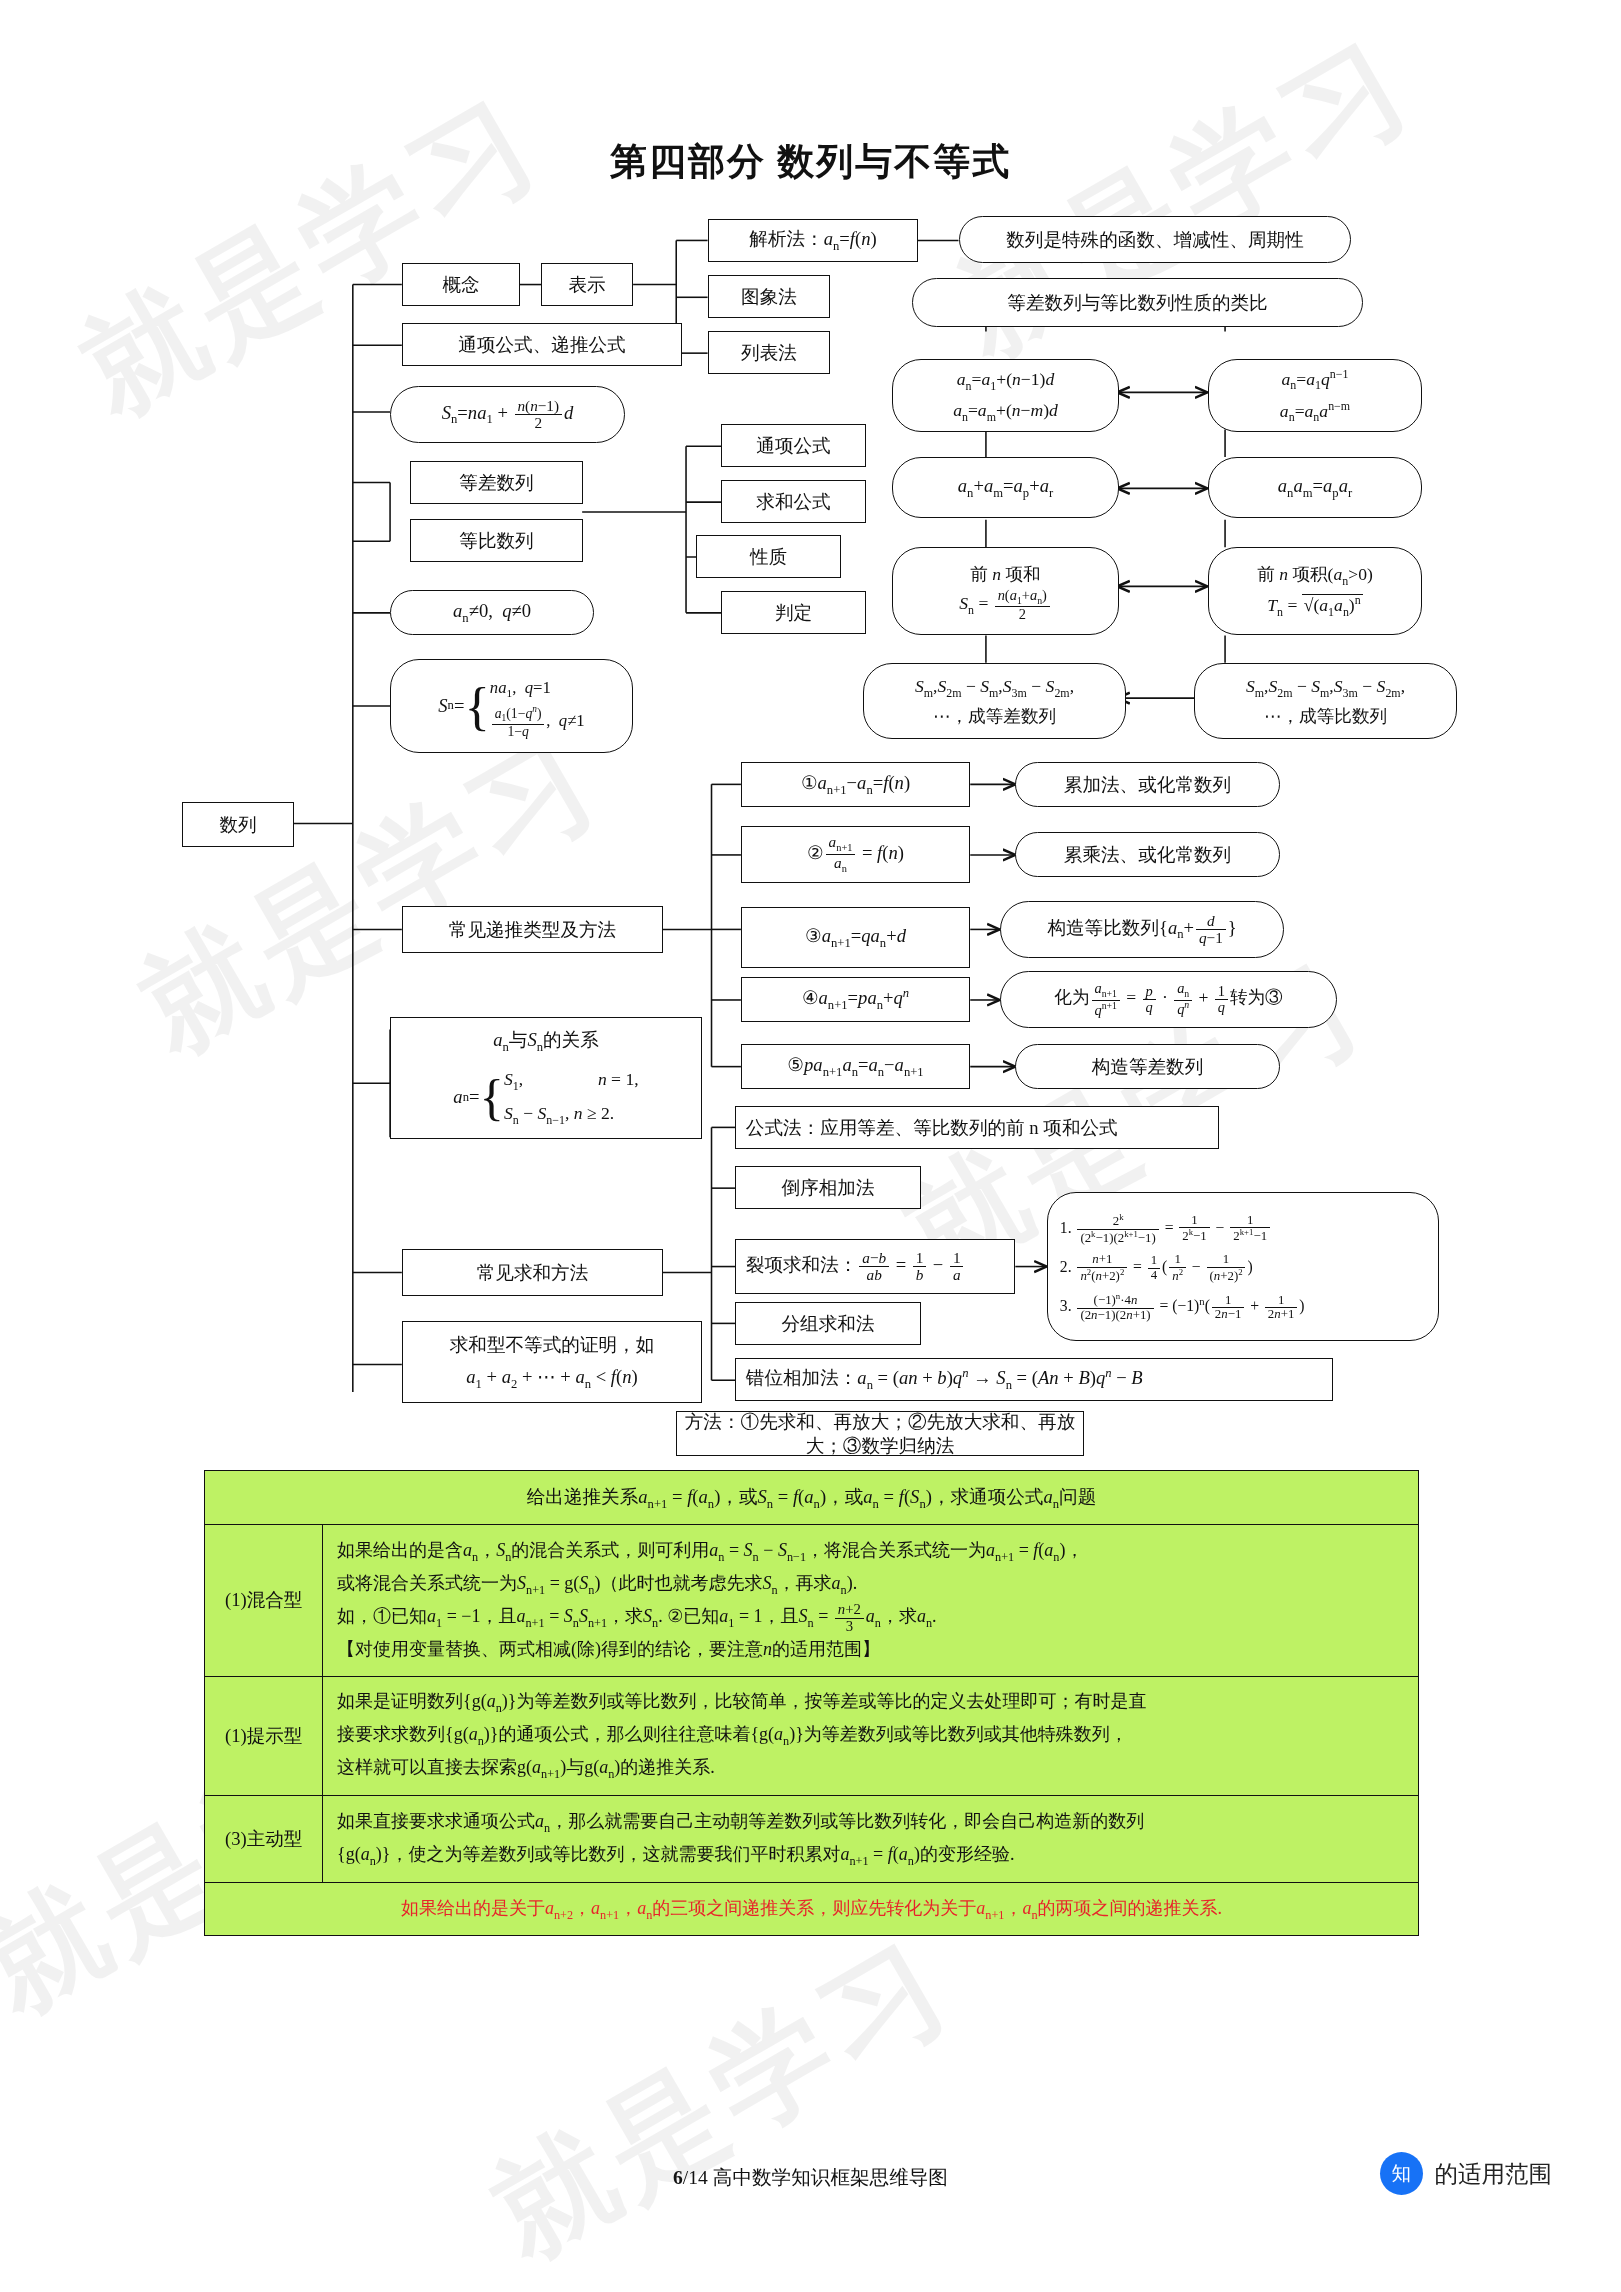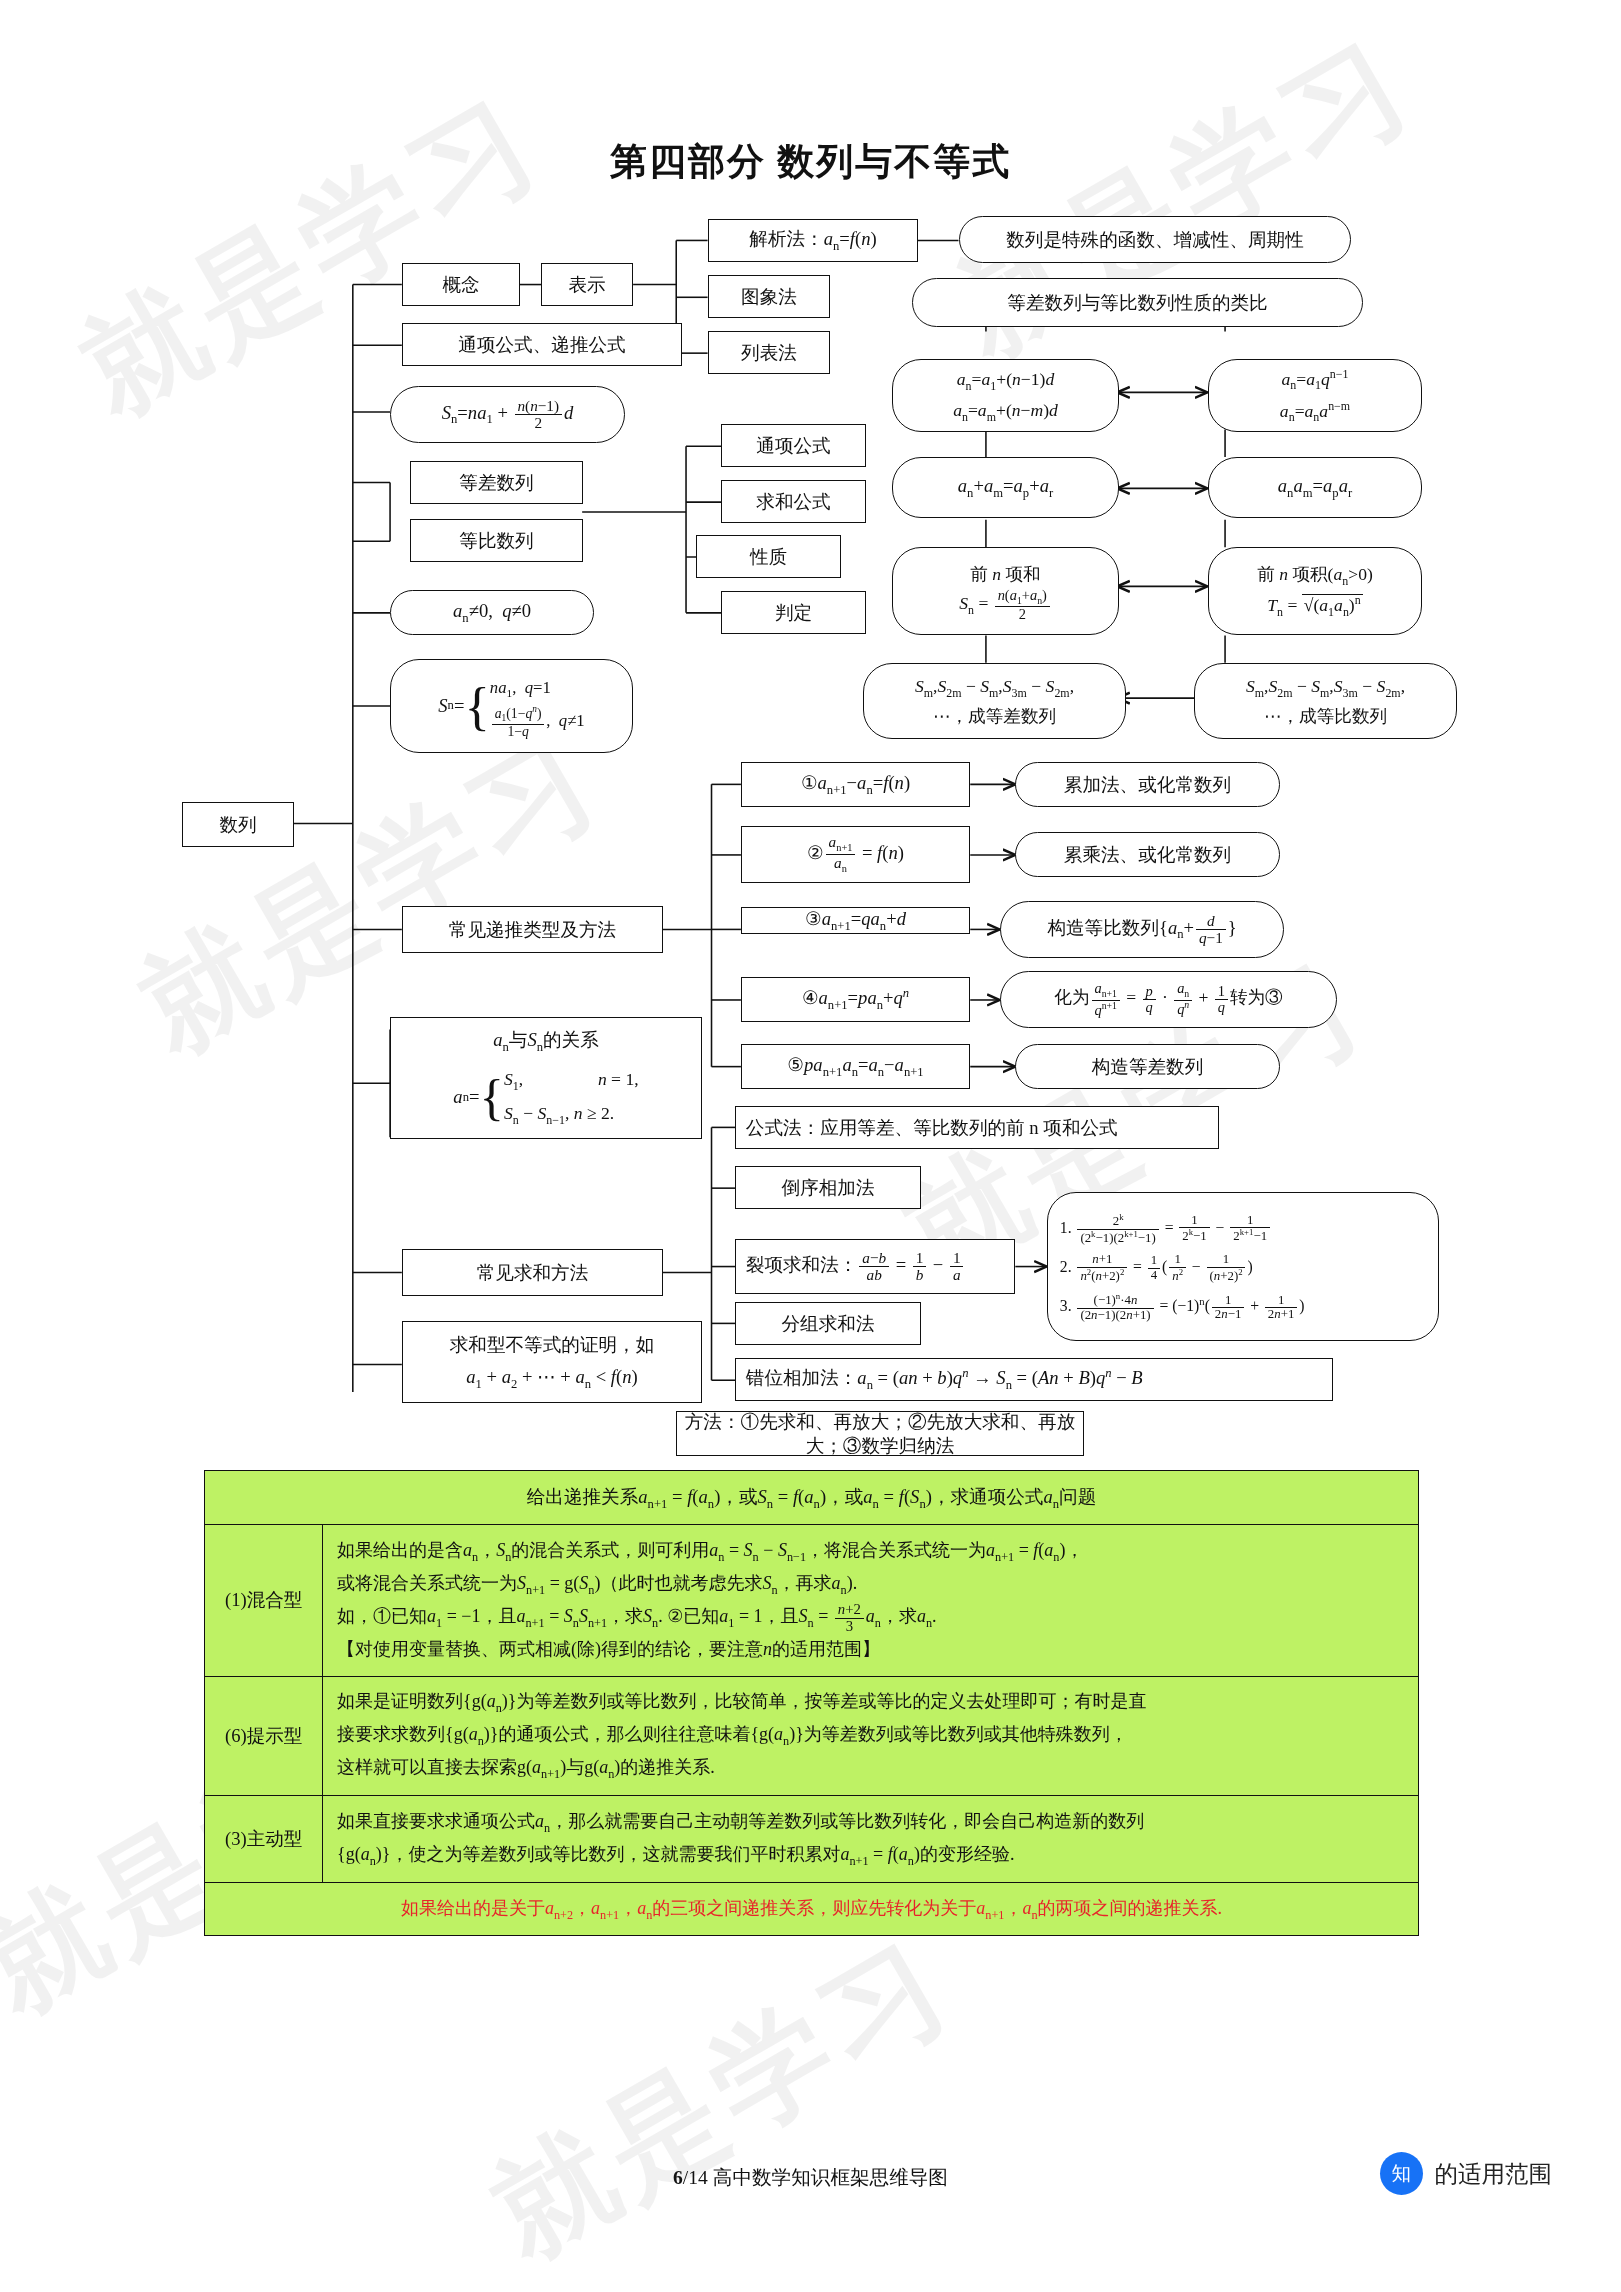--- a/index.html
+++ b/index.html
@@ -313,21 +313,21 @@
     <span>累加法、或化常数列</span>
   </div>
 
   <div class="box" style="left:741px;top:826px;width:229px;height:57px;">
     <span>②<span class="frac"><span class="num"><span class="it">a</span><sub>n+1</sub></span><span class="den"><span class="it">a</span><sub>n</sub></span></span> = <span class="it">f</span>(<span class="it">n</span>)</span>
   </div>
   <div class="box round" style="left:1015px;top:832px;width:265px;height:45px;">
     <span>累乘法、或化常数列</span>
   </div>
 
-  <div class="box" style="left:741px;top:907px;width:229px;height:27px;">
+  <div class="box" style="left:741px;top:907px;width:229px;height:61px;">
     <span>③<span class="it">a</span><sub>n+1</sub>=<span class="it">qa</span><sub>n</sub>+<span class="it">d</span></span>
   </div>
   <div class="box round" style="left:1000px;top:901px;width:284px;height:57px;">
     <span>构造等比数列{<span class="it">a</span><sub>n</sub>+<span class="frac"><span class="num"><span class="it">d</span></span><span class="den"><span class="it">q</span>−1</span></span>}</span>
   </div>
 
   <div class="box" style="left:741px;top:977px;width:229px;height:45px;">
     <span>④<span class="it">a</span><sub>n+1</sub>=<span class="it">pa</span><sub>n</sub>+<span class="it">q<sup>n</sup></span></span>
   </div>
   <div class="box round" style="left:1000px;top:971px;width:337px;height:57px;font-size:17.6px;">
@@ -408,21 +408,21 @@
     <tr>
       <td class="lab">(1)混合型</td>
       <td>
         <div>如果给出的是含<span class="it">a</span><sub>n</sub>，<span class="it">S</span><sub>n</sub>的混合关系式，则可利用<span class="it">a</span><sub>n</sub> = <span class="it">S</span><sub>n</sub> − <span class="it">S</span><sub>n−1</sub>，将混合关系式统一为<span class="it">a</span><sub>n+1</sub> = <span class="it">f</span>(<span class="it">a</span><sub>n</sub>)，</div>
         <div>或将混合关系式统一为<span class="it">S</span><sub>n+1</sub> = g(<span class="it">S</span><sub>n</sub>)（此时也就考虑先求<span class="it">S</span><sub>n</sub>，再求<span class="it">a</span><sub>n</sub>).</div>
         <div>如，①已知<span class="it">a</span><sub>1</sub> = −1，且<span class="it">a</span><sub>n+1</sub> = <span class="it">S</span><sub>n</sub><span class="it">S</span><sub>n+1</sub>，求<span class="it">S</span><sub>n</sub>. ②已知<span class="it">a</span><sub>1</sub> = 1，且<span class="it">S</span><sub>n</sub> = <span class="frac"><span class="num"><span class="it">n</span>+2</span><span class="den">3</span></span><span class="it">a</span><sub>n</sub>，求<span class="it">a</span><sub>n</sub>.</div>
         <div>【对使用变量替换、两式相减(除)得到的结论，要注意<span class="it">n</span>的适用范围】</div>
       </td>
     </tr>
     <tr>
-      <td class="lab">(6)提示型</td>
+      <td class="lab">(1)提示型</td>
       <td>
         <div>如果是证明数列{g(<span class="it">a</span><sub>n</sub>)}为等差数列或等比数列，比较简单，按等差或等比的定义去处理即可；有时是直</div>
         <div>接要求求数列{g(<span class="it">a</span><sub>n</sub>)}的通项公式，那么则往往意味着{g(<span class="it">a</span><sub>n</sub>)}为等差数列或等比数列或其他特殊数列，</div>
         <div>这样就可以直接去探索g(<span class="it">a</span><sub>n+1</sub>)与g(<span class="it">a</span><sub>n</sub>)的递推关系.</div>
       </td>
     </tr>
     <tr>
       <td class="lab">(3)主动型</td>
       <td>
         <div>如果直接要求求通项公式<span class="it">a</span><sub>n</sub>，那么就需要自己主动朝等差数列或等比数列转化，即会自己构造新的数列</div>

